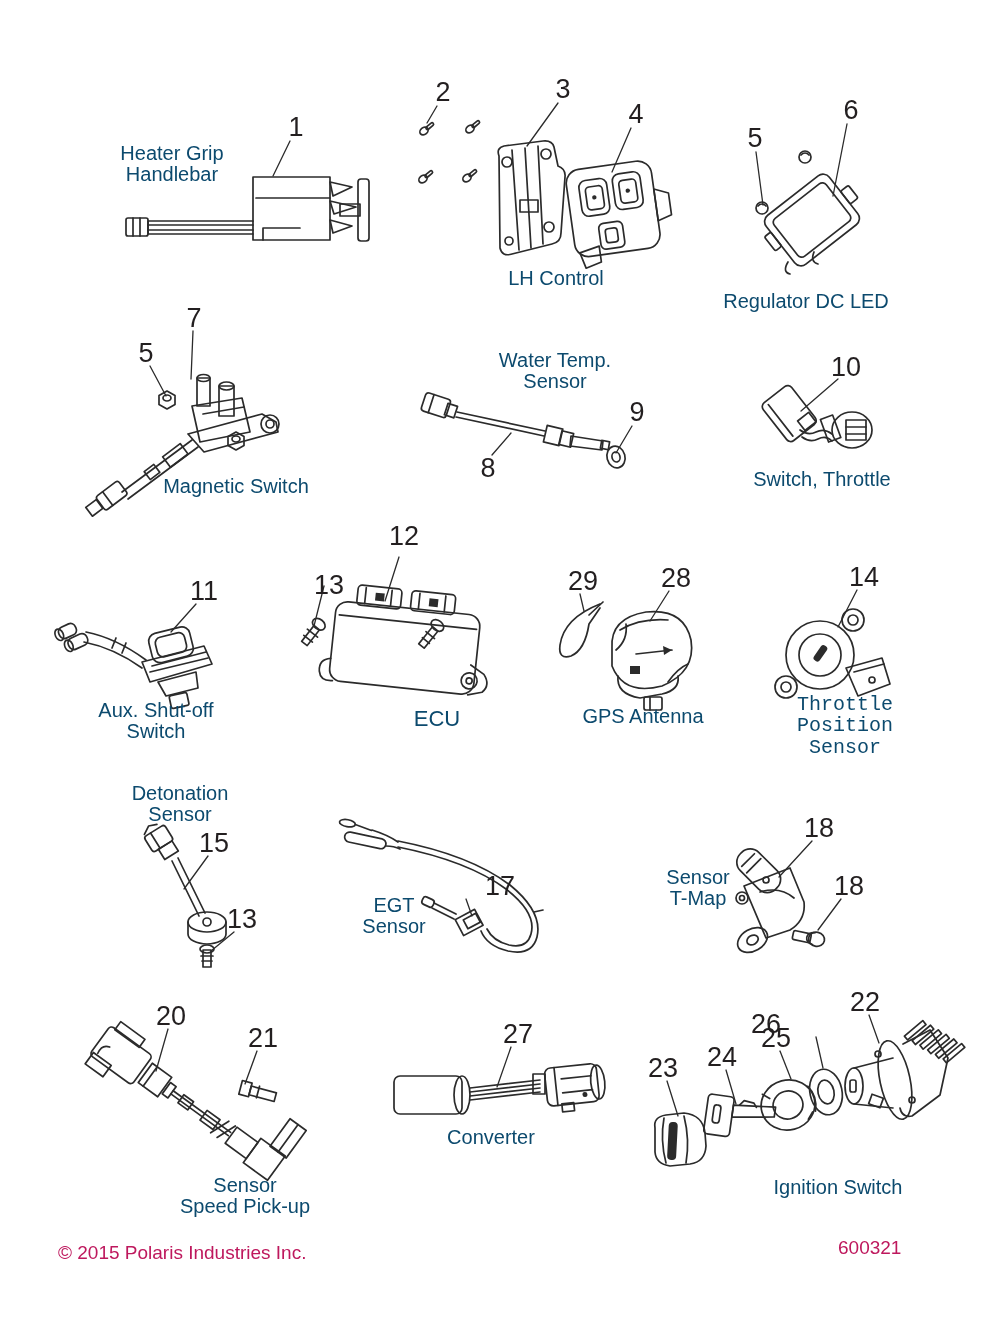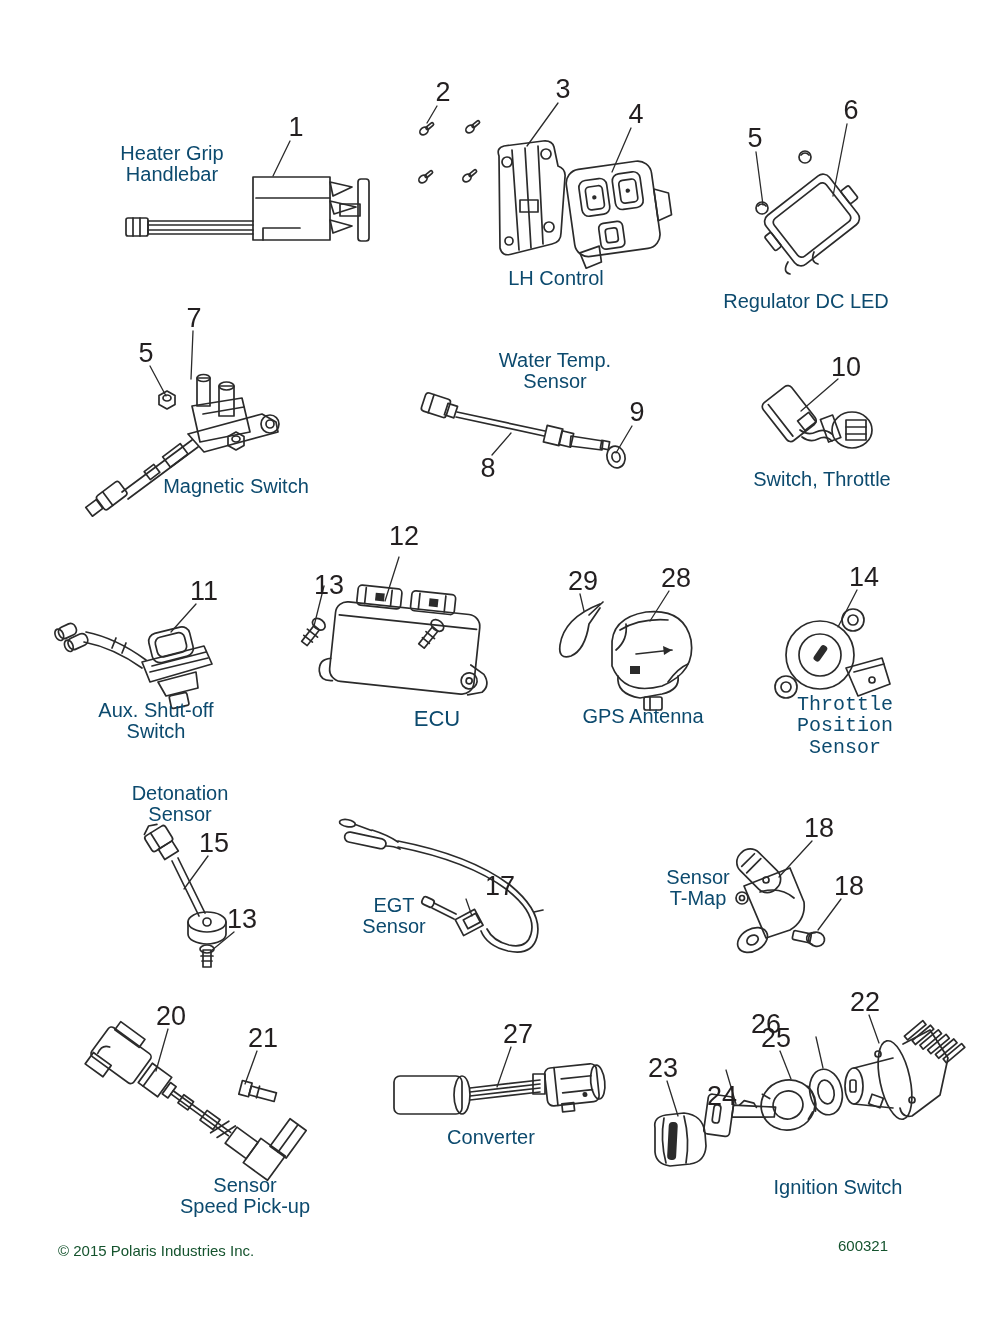--- a/index.html
+++ b/index.html
@@ -10,21 +10,21 @@
   #art{position:absolute;left:0;top:0;width:1000px;height:1326px;}
   .lbl{
     position:absolute;transform:translateX(-50%);text-align:center;
     font-size:20px;line-height:1.07;white-space:pre-line;color:#0c4a6e;
   }
   .lbl.big{font-size:22px;}
   .co{
     position:absolute;transform:translate(-50%,-50%);
     font-size:27px;color:#231f20;white-space:nowrap;
   }
-  .footnote{position:absolute;font-size:15px;color:#14532d;white-space:nowrap;}
+  .footnote{position:absolute;font-size:19px;color:#be185d;white-space:nowrap;}
 </style>
 </head>
 <body>
 
 <div id="canvas">
 
   <svg id="art" viewBox="0 0 1000 1326" xmlns="http://www.w3.org/2000/svg">
     <g stroke="#2b2b2b" fill="none" stroke-width="1.7" stroke-linecap="round" stroke-linejoin="round">
 
       <g stroke-width="1.3">
@@ -485,21 +485,21 @@
   <div class="co" style="left:864px;top:577px;">14</div>
   <div class="co" style="left:214px;top:843px;">15</div>
   <div class="co" style="left:242px;top:919px;">13</div>
   <div class="co" style="left:488px;top:886px;margin-left:12px;">17</div>
   <div class="co" style="left:819px;top:828px;">18</div>
   <div class="co" style="left:849px;top:886px;">18</div>
   <div class="co" style="left:171px;top:1016px;">20</div>
   <div class="co" style="left:263px;top:1038px;">21</div>
   <div class="co" style="left:518px;top:1034px;">27</div>
   <div class="co" style="left:663px;top:1068px;">23</div>
-  <div class="co" style="left:722px;top:1057px;margin-top:39px;">24</div>
+  <div class="co" style="left:722px;top:1057px;">24</div>
   <div class="co" style="left:776px;top:1038px;">25</div>
   <div class="co" style="left:766px;top:1024px;text-align:right;">26</div>
   <div class="co" style="left:865px;top:1002px;">22</div>
 
   <div class="footnote" style="left:58px;top:1242px;">© 2015 Polaris Industries Inc.</div>
   <div class="footnote" style="left:838px;top:1237px;">600321</div>
 
 </div>
 
 </body></html>

